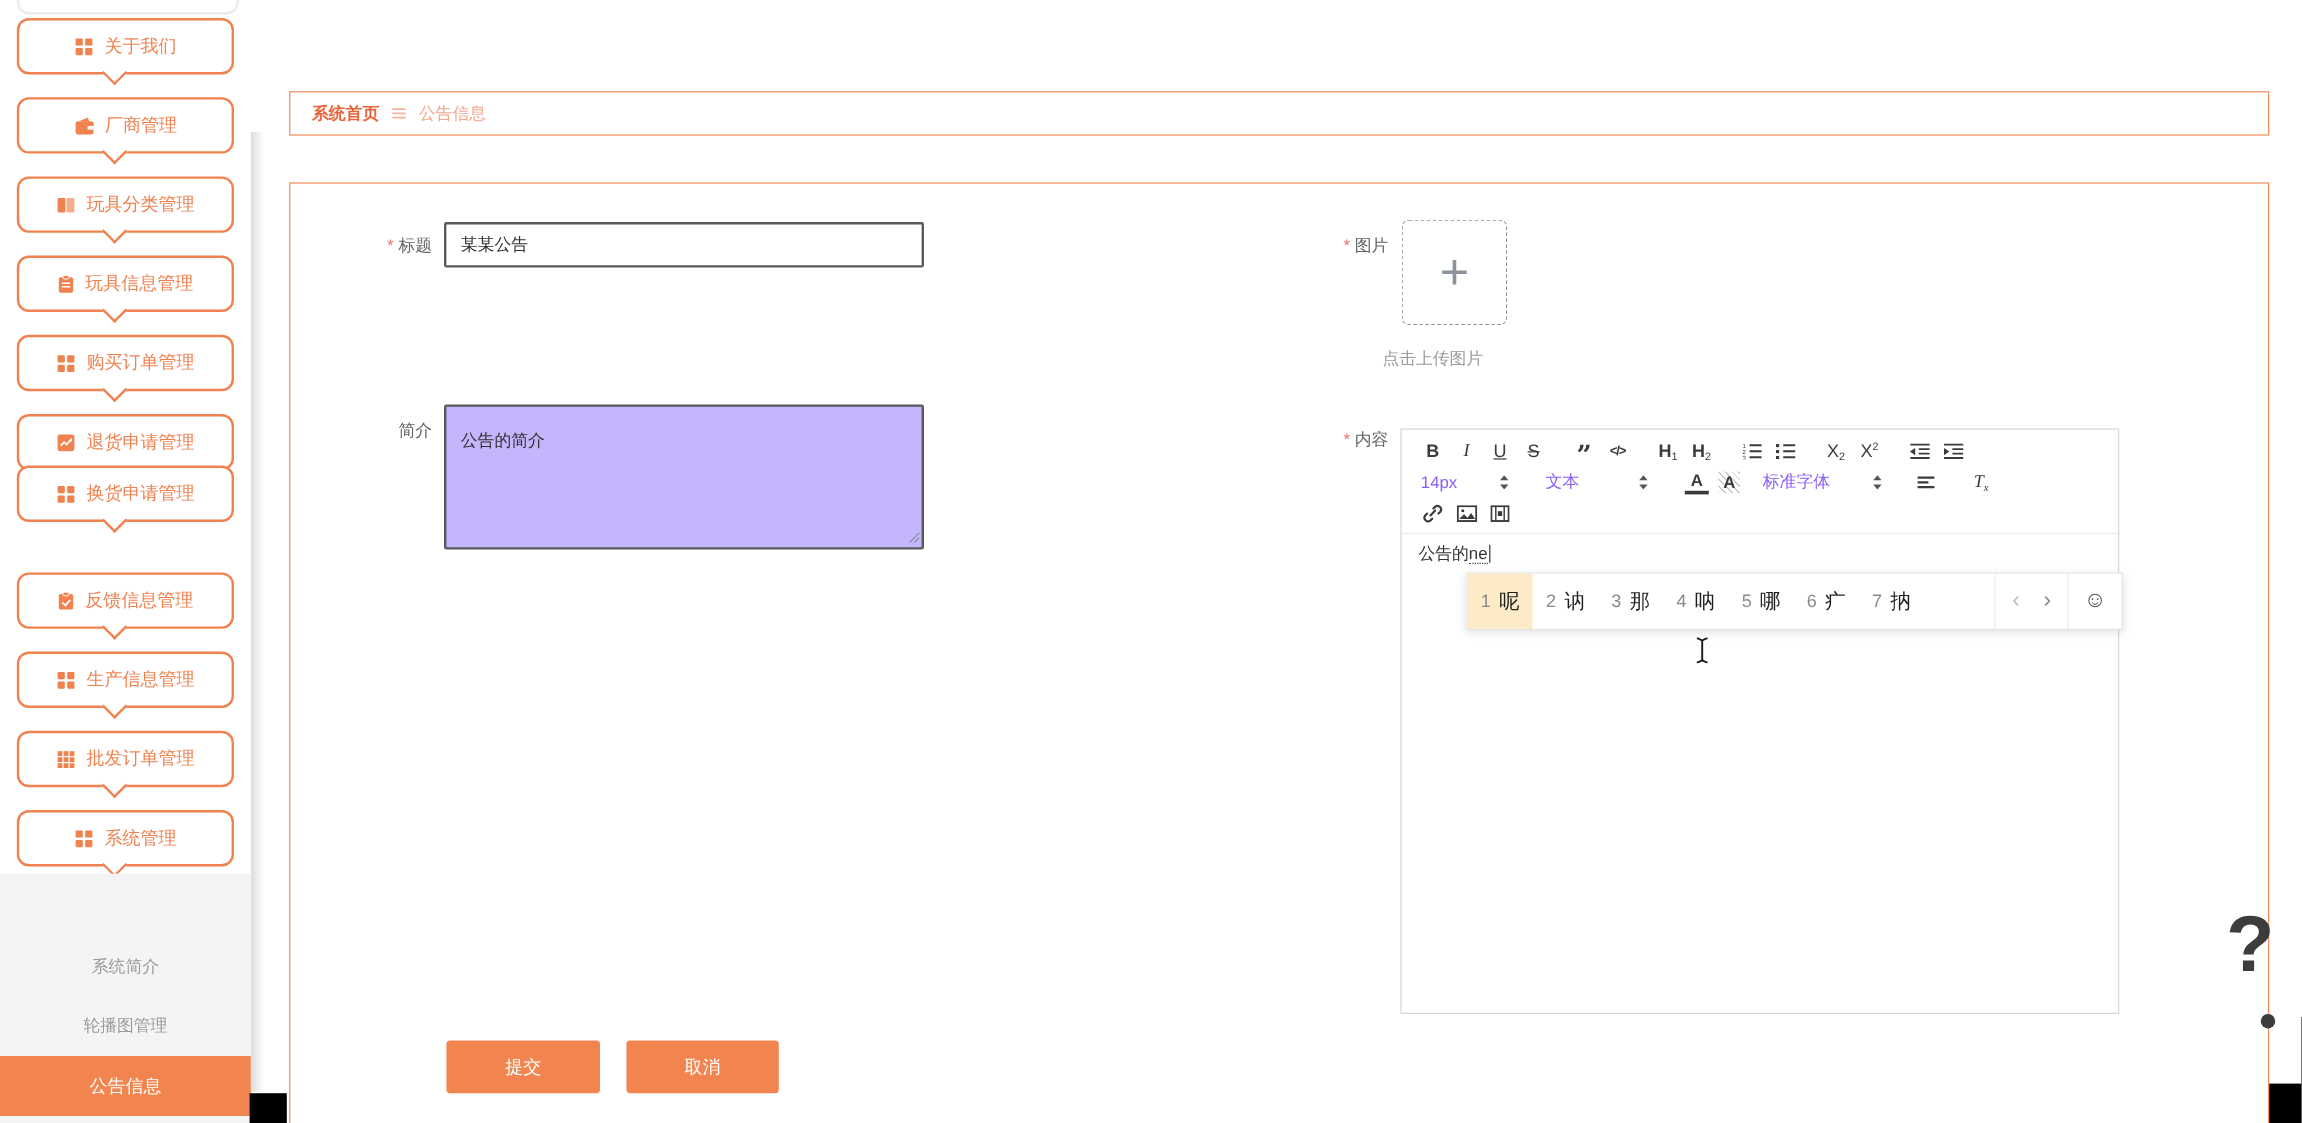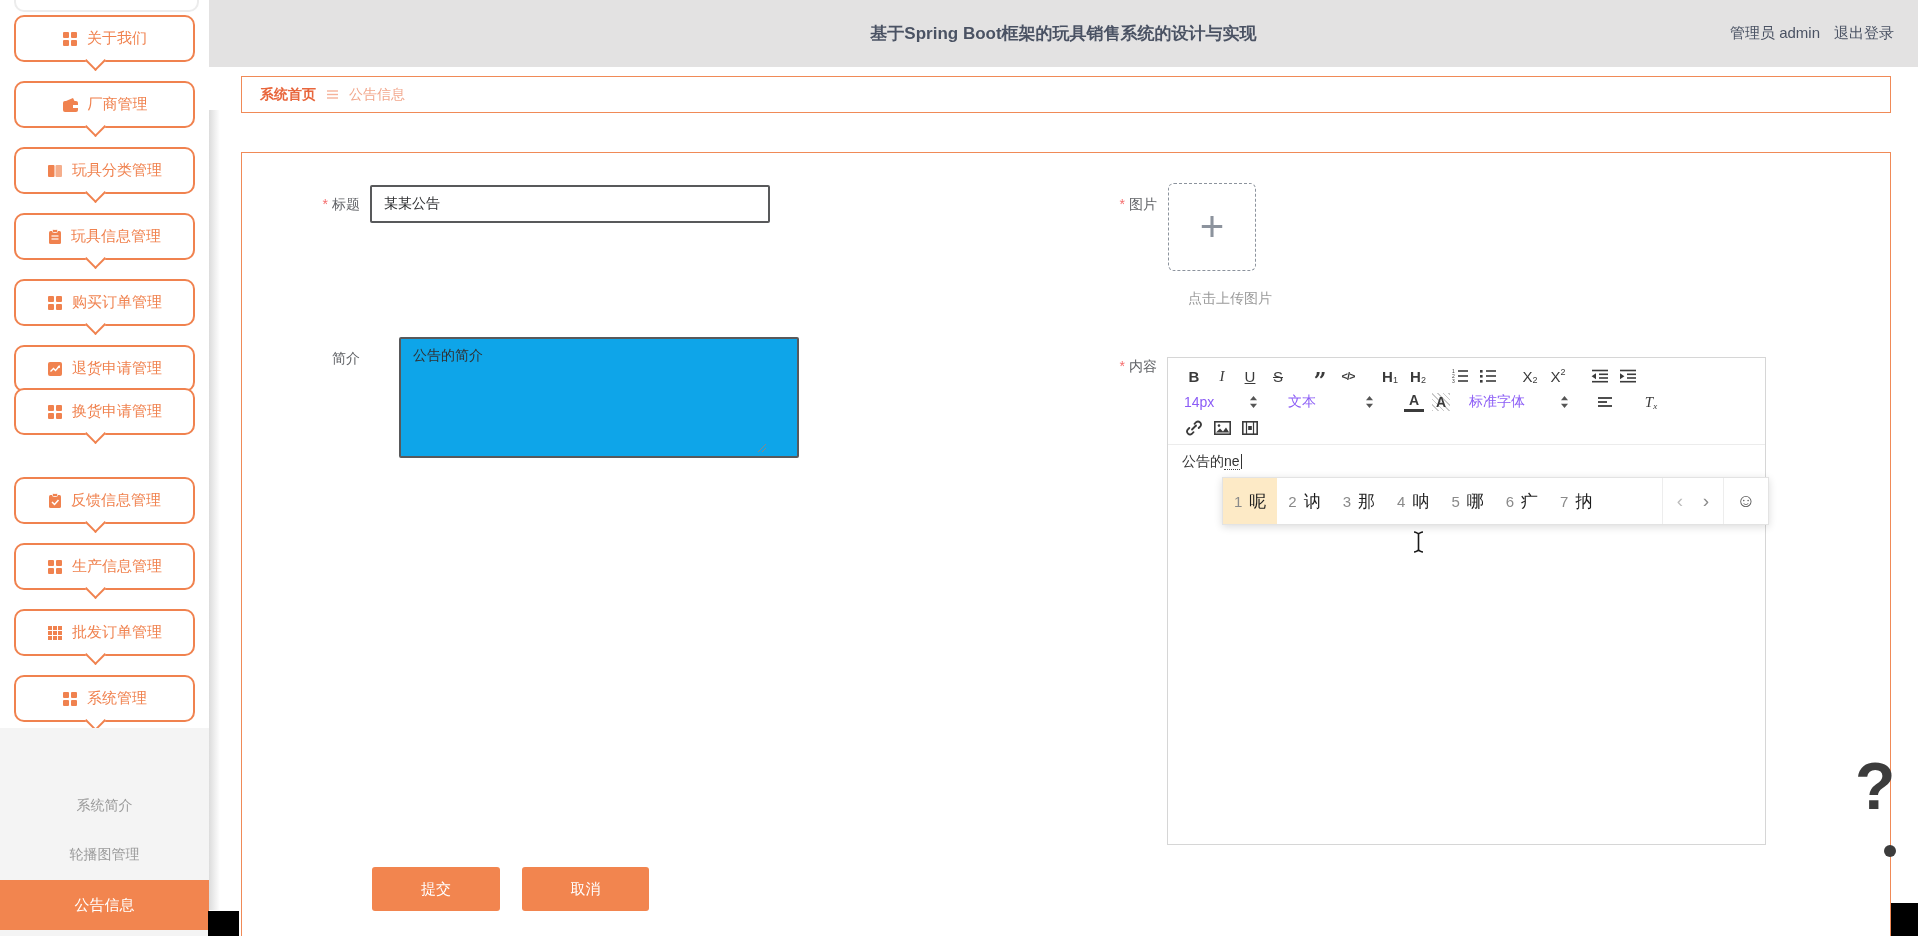--- a/index.html
+++ b/index.html
@@ -38,28 +38,28 @@
 
   
   .panel{position:absolute;left:241px;top:152px;width:1650px;height:790px;border:1px solid #f08a57;background:#fff;box-sizing:border-box;}
   .flabel{position:absolute;width:120px;text-align:right;font-size:14px;color:#606266;}
   .star{color:#f56c6c;margin-right:4px;}
   .inp-title{position:absolute;left:370px;top:185px;width:400px;height:38px;border:2px solid #58595b;border-radius:2px;
              box-sizing:border-box;padding:0 12px;font-size:14px;color:#303133;outline:none;background:#fff;
              font-family:"Liberation Sans","DejaVu Sans",sans-serif;}
   .ta-wrap{position:absolute;left:370px;top:337px;width:400px;height:121px;}
   .ta-intro{width:400px;height:121px;border:2px solid #58595b;border-radius:2px;box-sizing:border-box;resize:none;
-            padding:8px 12px;font-size:14px;color:#303133;outline:none;background:#0ea5e9;
-            font-family:"Liberation Sans","DejaVu Sans",sans-serif;margin-left:29px;}
+            padding:20px 12px;font-size:14px;color:#303133;outline:none;background:#c4b5fd;
+            font-family:"Liberation Sans","DejaVu Sans",sans-serif;}
   .ta-grip{position:absolute;right:3px;bottom:5px;pointer-events:none;}
 
   .upload-box{position:absolute;left:1168px;top:183px;width:88px;height:88px;border:1px dashed #8c939d;border-radius:6px;
               box-sizing:border-box;display:flex;align-items:center;justify-content:center;cursor:pointer;background:#fff;}
   .upload-plus{font-size:42px;font-weight:200;color:#8c939d;line-height:1;}
-  .upload-hint{position:absolute;left:1152px;top:290px;width:120px;text-align:right;font-size:14px;color:#9a9a9a;}
+  .upload-hint{position:absolute;left:1152px;top:290px;width:120px;text-align:left;font-size:14px;color:#9a9a9a;}
 
   
   .editor{position:absolute;left:1167px;top:357px;width:599px;height:488px;border:1px solid #d6d6d6;box-sizing:border-box;background:#fff;}
   .toolbar{padding:5px 16px 3px;border-bottom:1px solid #ececec;}
   .tb-row{display:flex;align-items:center;height:26px;column-gap:8px;}
   .tb{min-width:20px;height:22px;display:inline-flex;align-items:center;justify-content:center;
       font-size:15px;color:#3b3b3b;cursor:pointer;}
   .tb.bold{font-weight:bold;}
   .tb.ital{font-style:italic;font-family:"Liberation Serif","DejaVu Serif",serif;}
   .tb.und{text-decoration:underline;}
@@ -104,27 +104,20 @@
   .qdot{position:absolute;left:1884px;top:845px;width:12px;height:12px;border-radius:50%;background:#3c3c3c;z-index:6;}
   .blackA{position:absolute;left:208px;top:911px;width:31px;height:25px;background:#000;z-index:7;}
   .blackB{position:absolute;left:1891px;top:903px;width:27px;height:33px;background:#000;z-index:7;}
   .cursor-ibeam{position:absolute;left:1412px;top:530px;z-index:8;pointer-events:none;}
 </style>
 </head>
 <body>
 
 <div class="app">
 
-  <div class="topbar">
-    <div class="topbar-title">基于Spring Boot框架的玩具销售系统的设计与实现</div>
-    <div class="topbar-right">
-      <span>管理员 admin</span>
-      <span class="logout">退出登录</span>
-    </div>
-  </div>
 
   <div class="side-shadow"></div>
   <div class="sidebar">
     <div class="bubble-partial"></div>
     <div>
         <div class="bubble" style="top: 15px;">
           <span class="sicon">
             <svg width="16" height="16">
               <g fill="#f0824f">
                 <rect x="1" y="1" width="6" height="6" rx="1"></rect>

